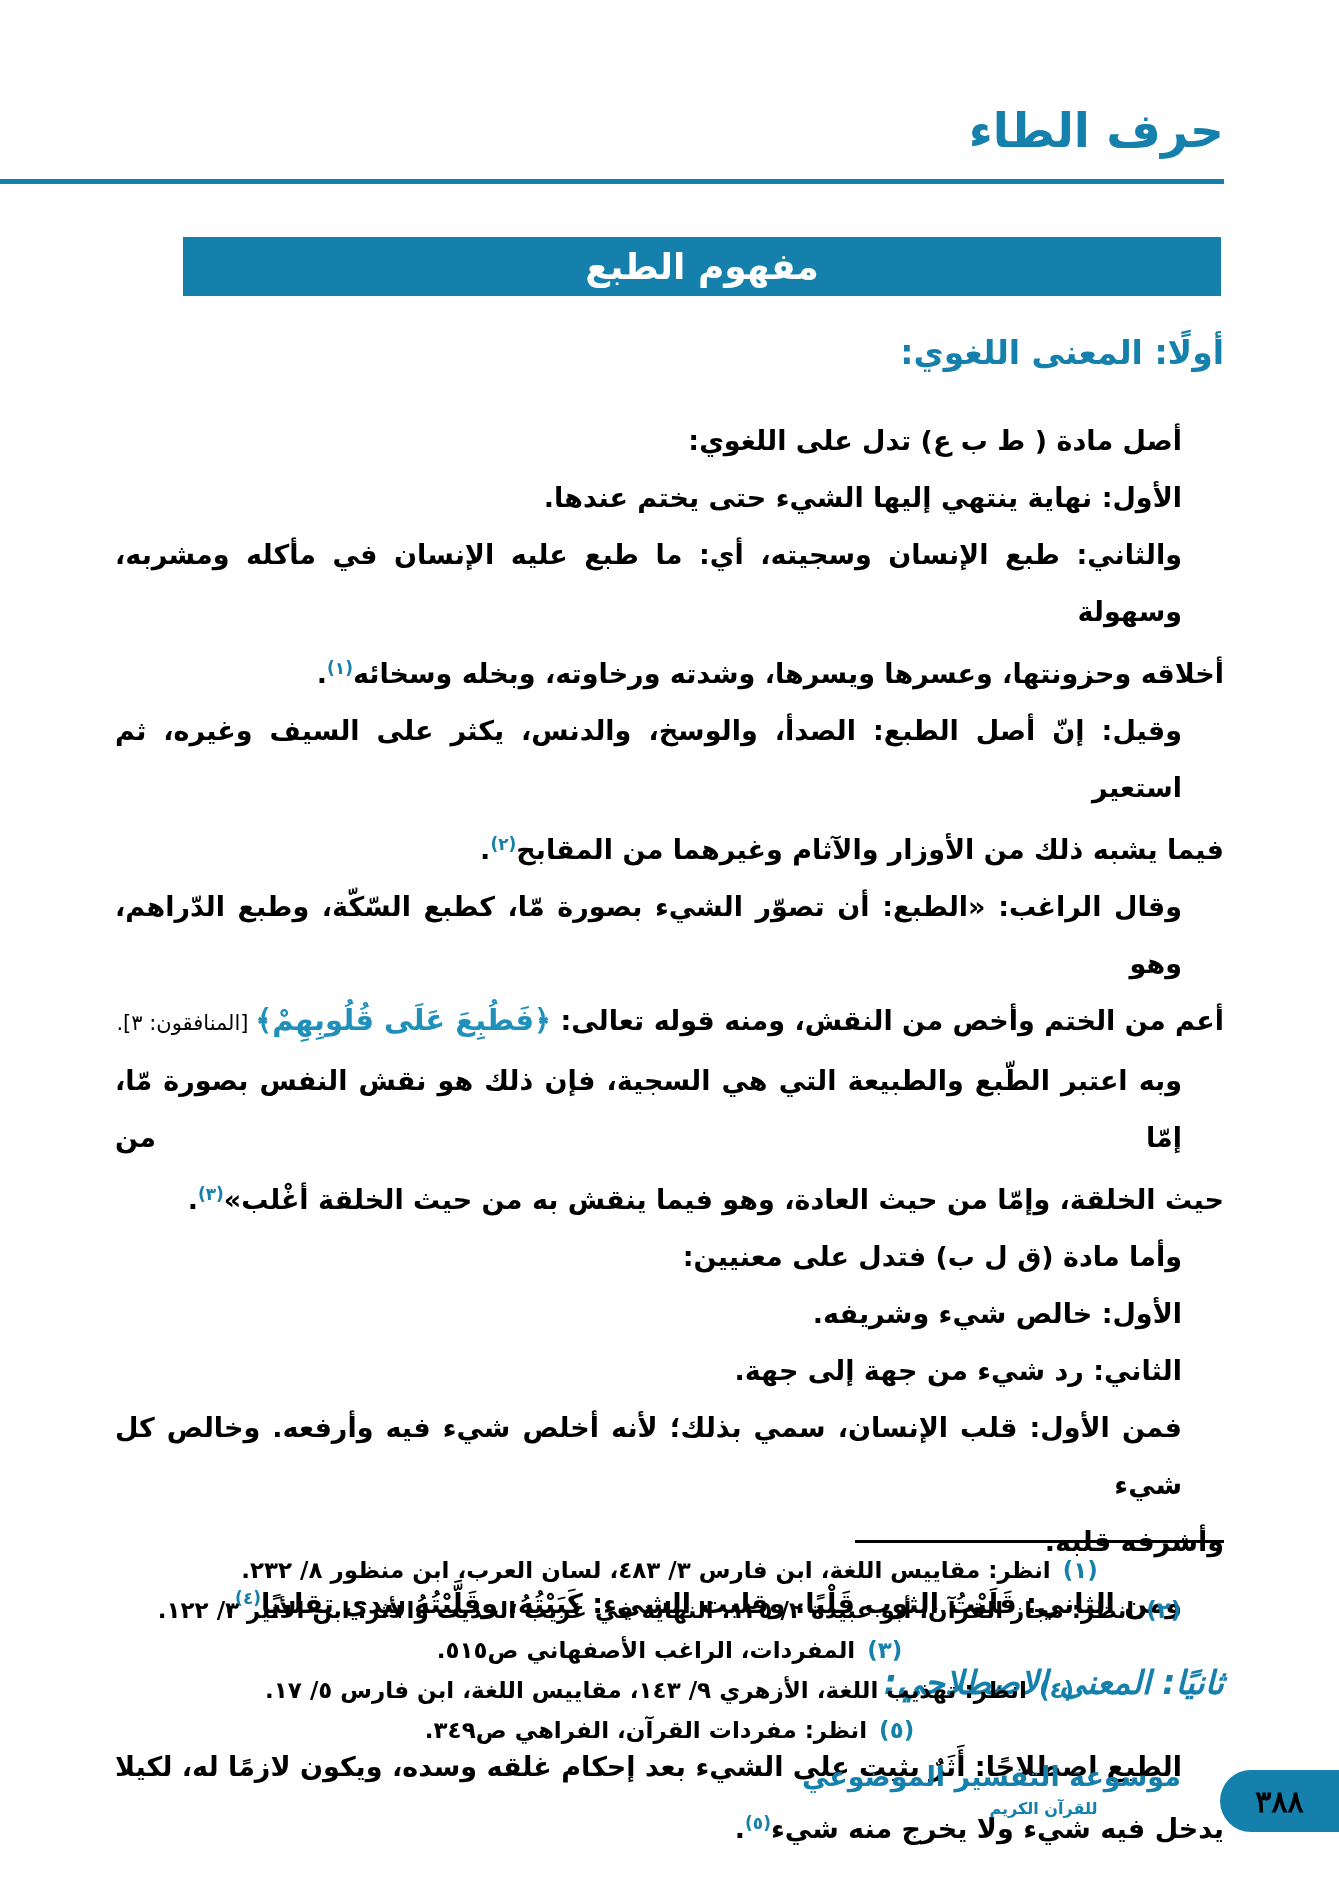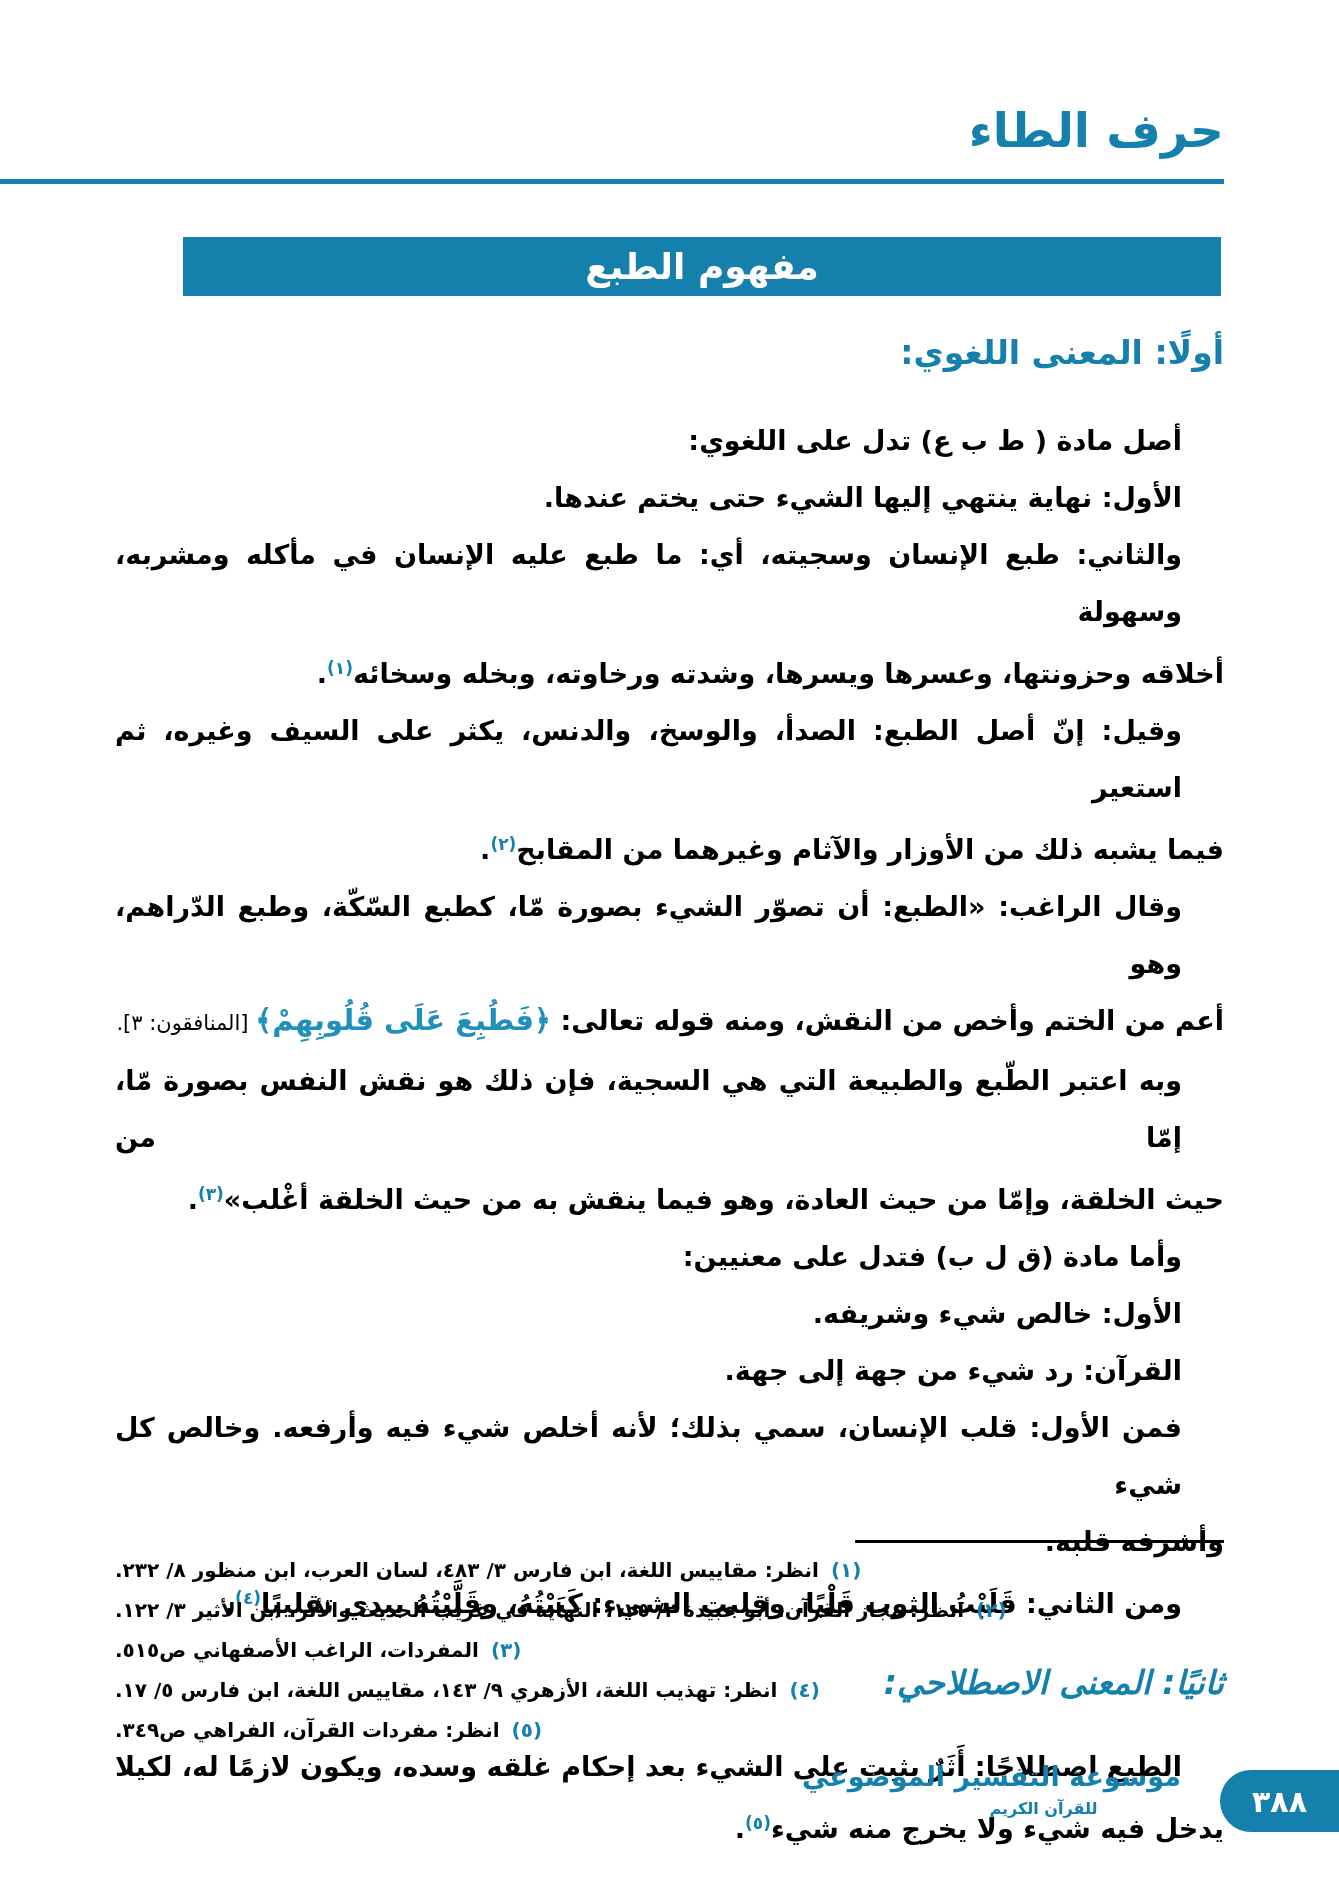--- a/index.html
+++ b/index.html
@@ -52,36 +52,36 @@
     vertical-align:9px;font-weight:bold;
   }
   .seg-quran{color:var(--quran);font-size:29px;}
   .seg-ref{font-size:21px;font-weight:normal;}
   .footnote-rule{
     position:absolute;top:1540px;right:115px;
     width:369px;height:3px;background:#000000;
   }
   .footnotes{
     position:absolute;top:1550px;right:115px;width:1109px;
-    font-size:20px;font-weight:bold;line-height:40px;text-align:left;
+    font-size:23px;font-weight:bold;line-height:40px;text-align:center;
   }
   .footnote .fn-num{color:var(--accent);margin-left:12px;}
   .logo{
     position:absolute;top:1757px;right:158px;width:275px;
     text-align:center;color:var(--accent);
   }
   .logo-main{font-size:27px;font-weight:bold;line-height:40px;white-space:nowrap;}
   .logo-sub{font-size:16px;font-weight:bold;line-height:24px;}
   .page-number{
     position:absolute;top:1770px;right:0;
     width:119px;height:62px;background:var(--accent);
     border-radius:31px 0 0 31px;
     display:flex;align-items:center;justify-content:center;
   }
-  .page-number span{color:#ffffff;font-size:30px;font-weight:bold;}
+  .page-number span{color:#000000;font-size:30px;font-weight:bold;font-family:Liberation Serif, serif;}
 </style>
 </head>
 <body>
 
 <div class="page">
 
   <div class="chapter-header">حرف الطاء</div>
 
   <div class="header-rule"></div>
 
@@ -97,21 +97,21 @@
         <div class="line indent stretch"><span>والثاني: طبع الإنسان وسجيته، أي: ما طبع عليه الإنسان في مأكله ومشربه، وسهولة</span></div>
         <div class="line"><span>أخلاقه وحزونتها، وعسرها ويسرها، وشدته ورخاوته، وبخله وسخائه</span><span class="seg-marker">(١)</span><span>.</span></div>
         <div class="line indent stretch"><span>وقيل: إنّ أصل الطبع: الصدأ، والوسخ، والدنس، يكثر على السيف وغيره، ثم استعير</span></div>
         <div class="line"><span>فيما يشبه ذلك من الأوزار والآثام وغيرهما من المقابح</span><span class="seg-marker">(٢)</span><span>.</span></div>
         <div class="line indent stretch"><span>وقال الراغب: «الطبع: أن تصوّر الشيء بصورة مّا، كطبع السّكّة، وطبع الدّراهم، وهو</span></div>
         <div class="line"><span>أعم من الختم وأخص من النقش، ومنه قوله تعالى: </span><span class="seg-quran">﴿فَطُبِعَ عَلَى قُلُوبِهِمْ﴾</span><span class="seg-ref"> [المنافقون: ٣].</span></div>
         <div class="line indent stretch"><span>وبه اعتبر الطّبع والطبيعة التي هي السجية، فإن ذلك هو نقش النفس بصورة مّا، إمّا من</span></div>
         <div class="line"><span>حيث الخلقة، وإمّا من حيث العادة، وهو فيما ينقش به من حيث الخلقة أغْلب»</span><span class="seg-marker">(٣)</span><span>.</span></div>
         <div class="line indent"><span>وأما مادة (ق ل ب) فتدل على معنيين:</span></div>
         <div class="line indent"><span>الأول: خالص شيء وشريفه.</span></div>
-        <div class="line indent"><span>القرآن: رد شيء من جهة إلى جهة.</span></div>
+        <div class="line indent"><span>الثاني: رد شيء من جهة إلى جهة.</span></div>
         <div class="line indent stretch"><span>فمن الأول: قلب الإنسان، سمي بذلك؛ لأنه أخلص شيء فيه وأرفعه. وخالص كل شيء</span></div>
         <div class="line"><span>وأشرفه قلبه.</span></div>
         <div class="line indent"><span>ومن الثاني: قَلَبْتُ الثوب قَلْبًا. وقلبت الشيء: كَبَبْتُهُ، وقَلَّبْتُهُ بيدي تقليبًا</span><span class="seg-marker">(٤)</span><span>.</span></div>
       </div>
       <div class="section">
         <div class="section-heading">ثانيًا: المعنى الاصطلاحي:</div>
         <div class="line indent stretch"><span>الطبع اصطلاحًا: أَثَرٌ يثبت على الشيء بعد إحكام غلقه وسده، ويكون لازمًا له، لكيلا</span></div>
         <div class="line"><span>يدخل فيه شيء ولا يخرج منه شيء</span><span class="seg-marker">(٥)</span><span>.</span></div>
       </div>
     </div>

